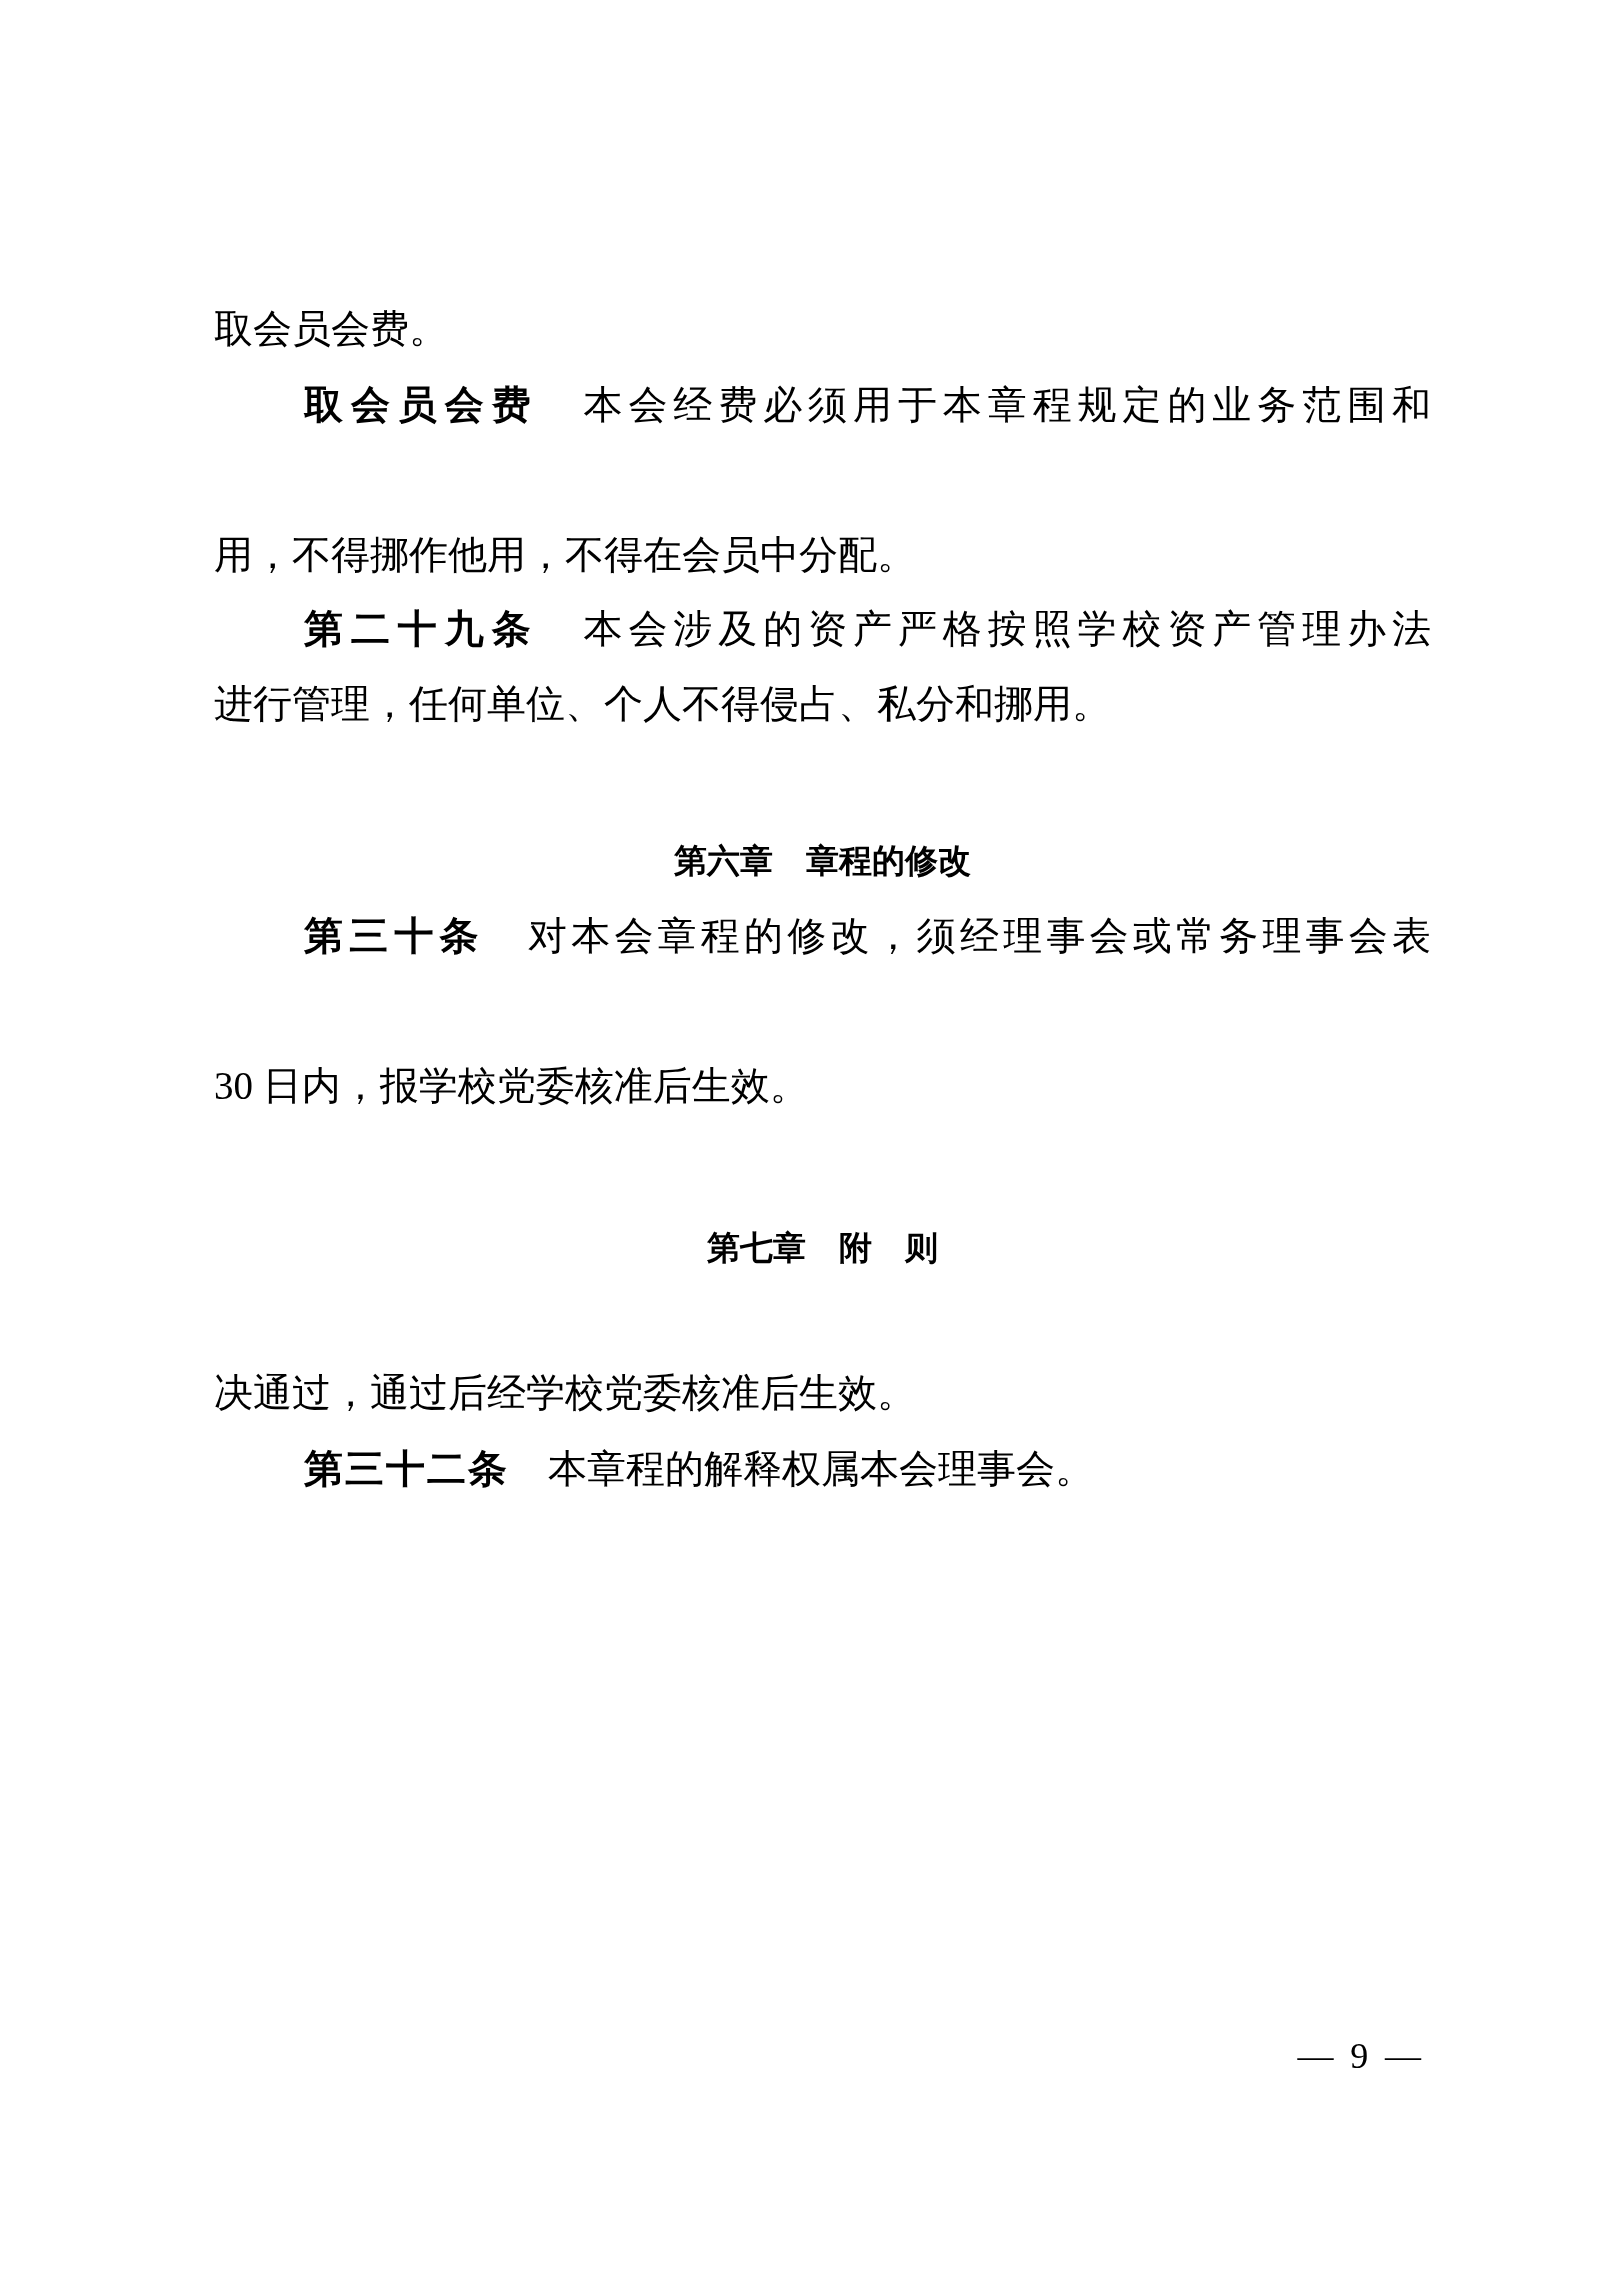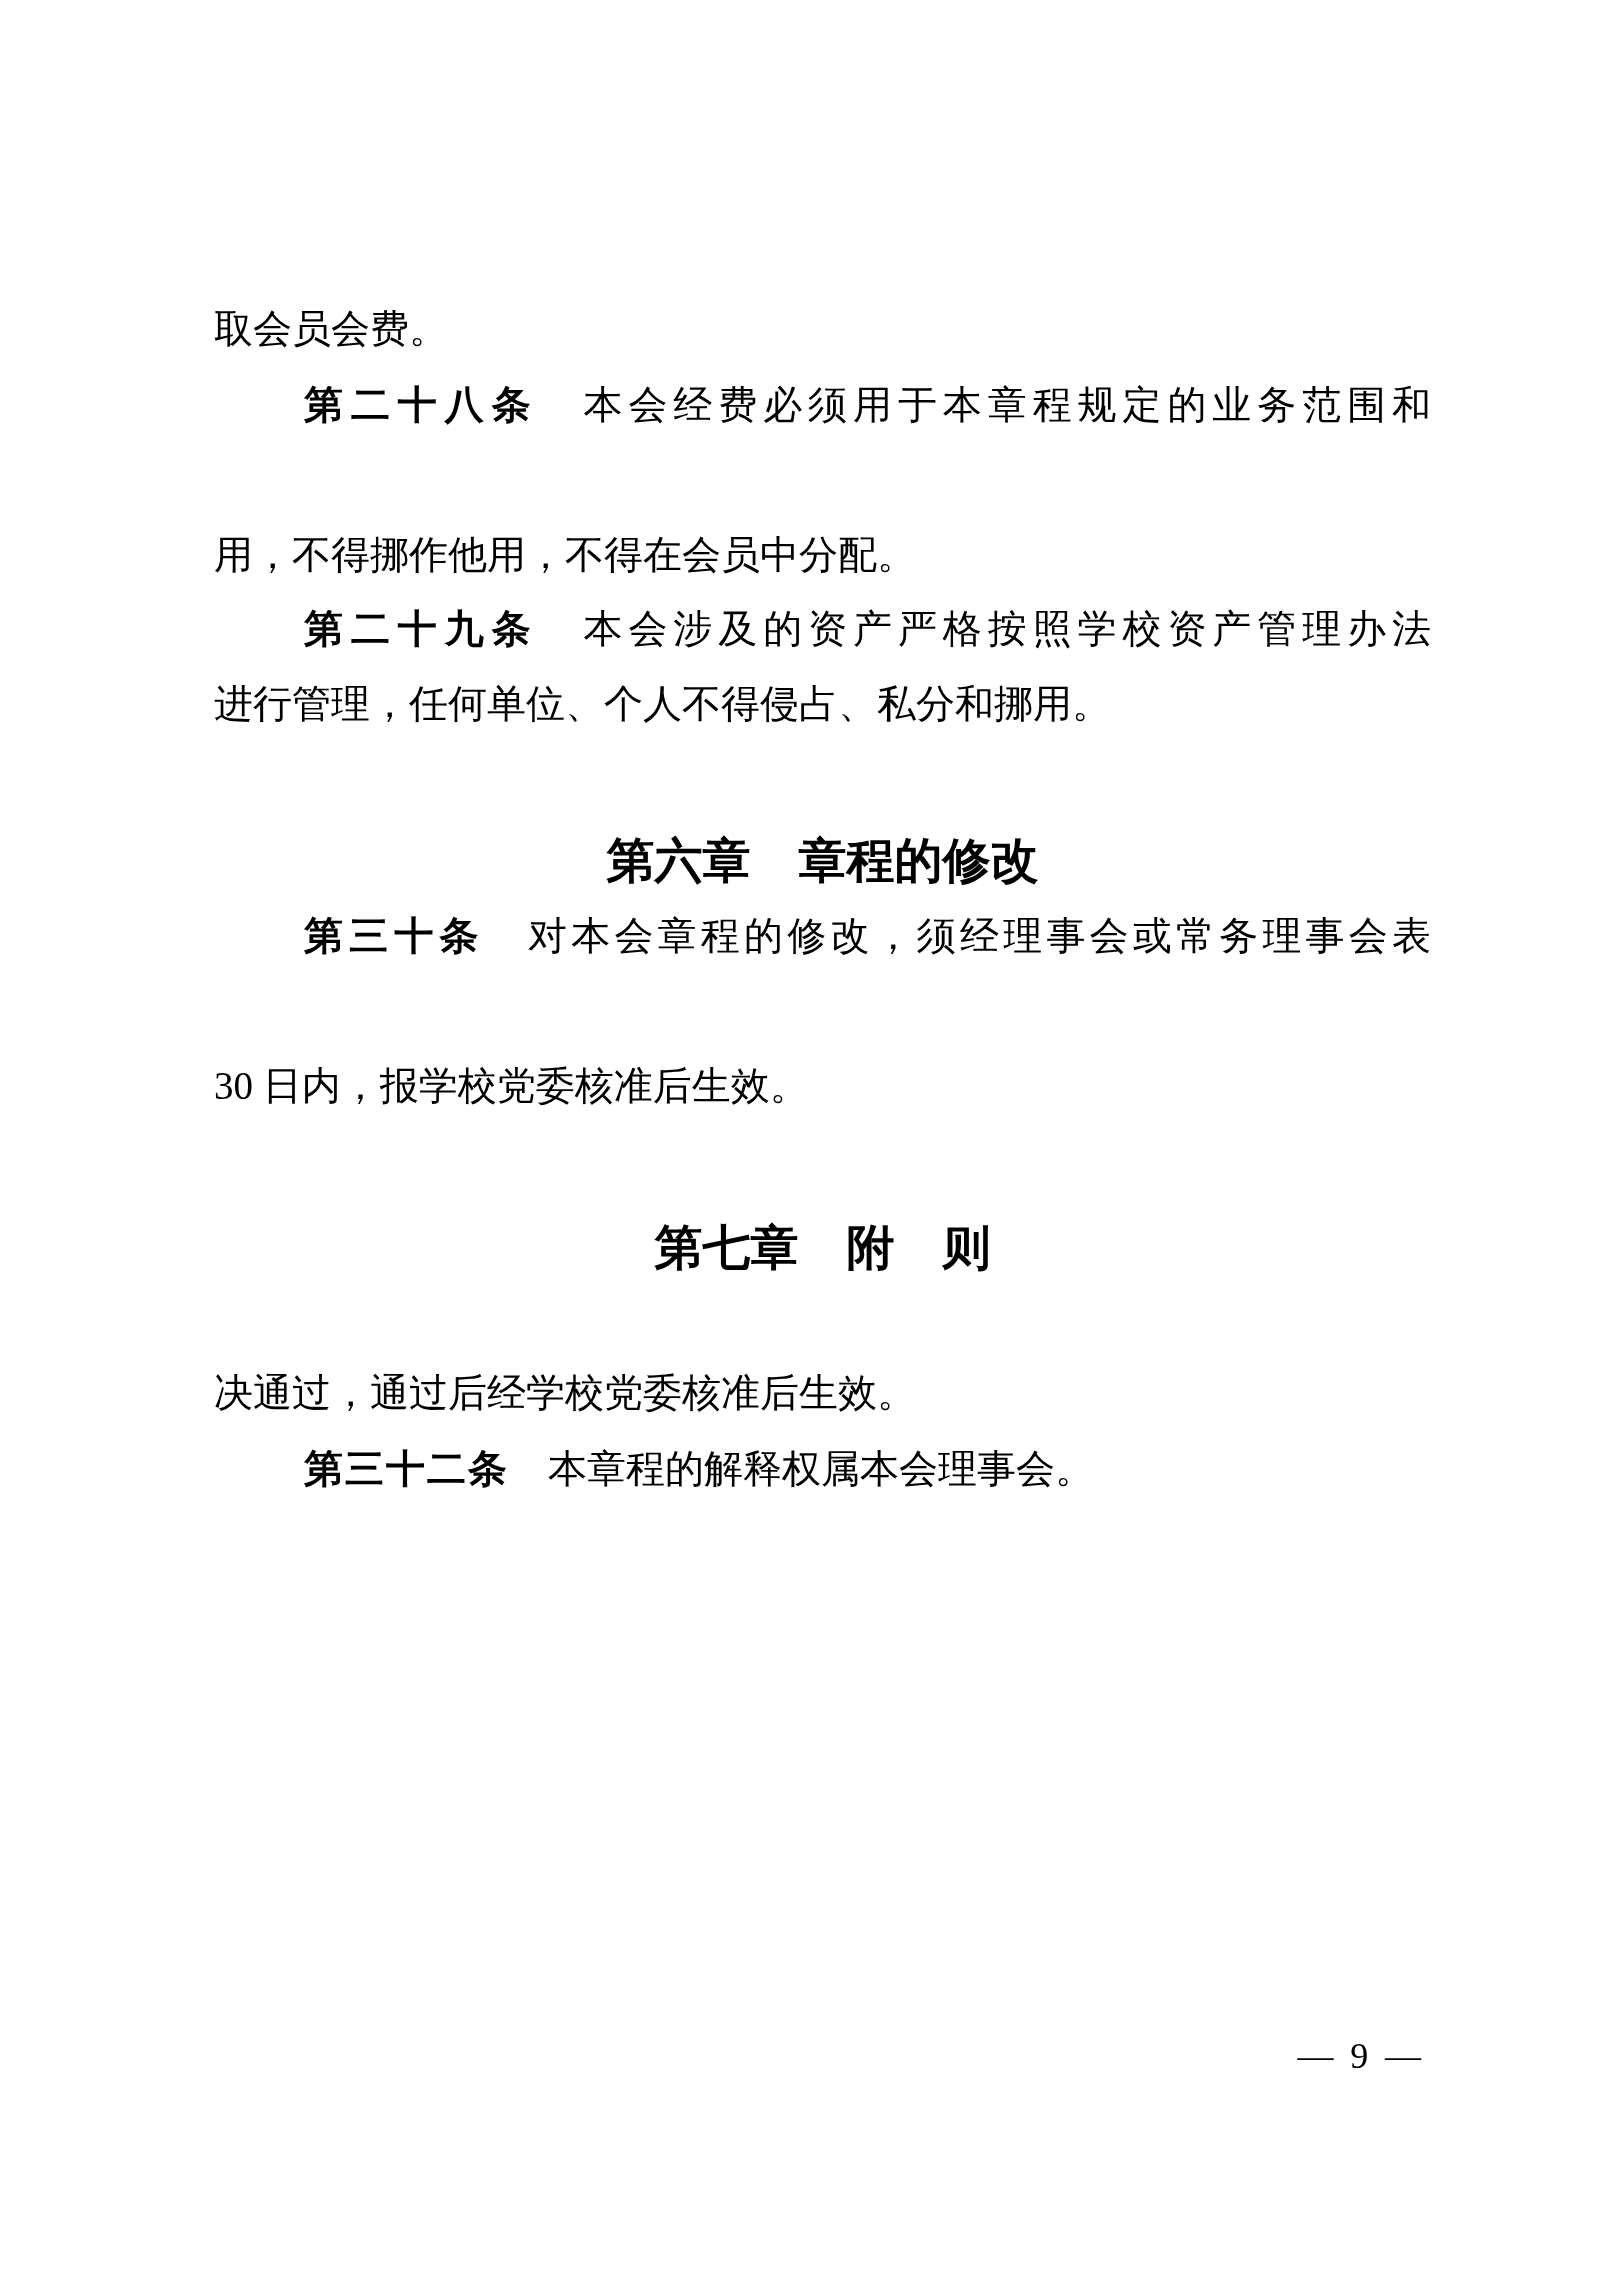--- a/index.html
+++ b/index.html
@@ -45,21 +45,21 @@
     font-weight: 700;
     letter-spacing: 2px;
   }
   .chapter-heading {
     position: absolute;
     left: 0;
     width: 100%;
     text-align: center;
     font-family: "Liberation Sans", sans-serif;
     font-weight: 700;
-    font-size: 48px;
+    font-size: 33px;
     line-height: 49px;
     color: #000000;
     white-space: nowrap;
   }
   .page-number {
     position: absolute;
     top: 2037px;
     right: 196px;
     font-size: 36px;
     line-height: 39px;
@@ -69,21 +69,21 @@
   }
 </style>
 </head>
 <body>
 
 <div class="page">
   <div class="textblock">
 
     <div class="line" style="top:306px"><span class="lead"></span><span>取会员会费。</span></div>
 
-    <div class="line just indent" style="top:382px"><span class="lead">第二十八条</span><span>　本会经费必须用于本章程规定的业务范围和</span></div>
+    <div class="line just indent" style="top:382px"><span class="lead">取会员会费</span><span>　本会经费必须用于本章程规定的业务范围和</span></div>
 
 
     <div class="line" style="top:532px"><span class="lead"></span><span>用，不得挪作他用，不得在会员中分配。</span></div>
 
     <div class="line just indent" style="top:606px"><span class="lead">第二十九条</span><span>　本会涉及的资产严格按照学校资产管理办法</span></div>
 
     <div class="line" style="top:681px"><span class="lead"></span><span>进行管理，任何单位、个人不得侵占、私分和挪用。</span></div>
 
     <div class="chapter-heading" style="top:836px">第六章　章程的修改</div>
 

